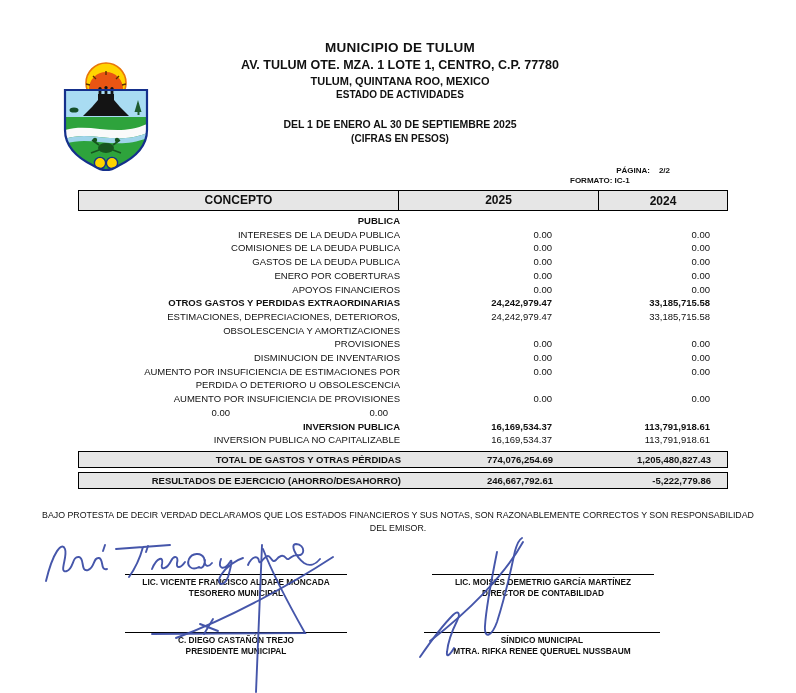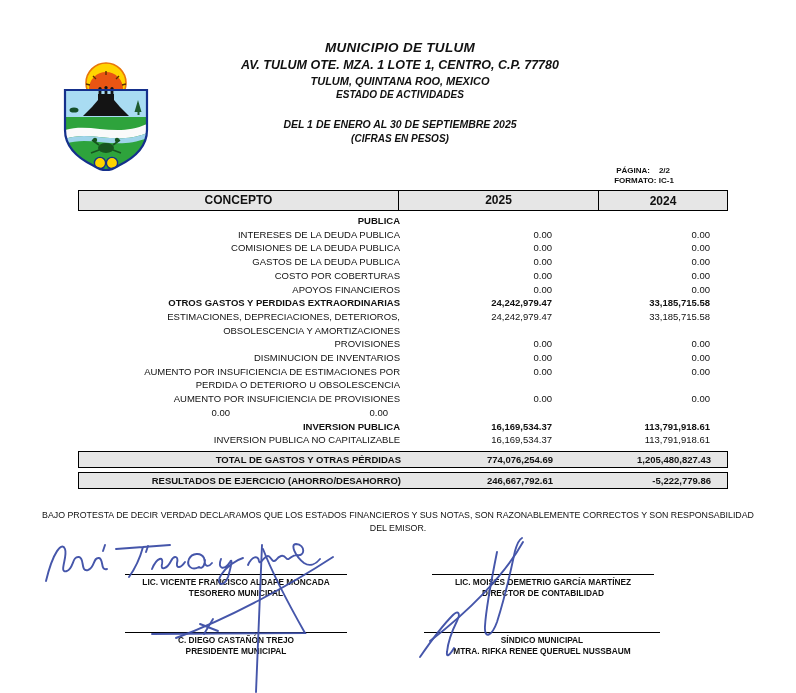--- a/index.html
+++ b/index.html
@@ -2,32 +2,32 @@
 <html><head>
 <meta charset="utf-8">
 <style>
   html,body{margin:0;padding:0;background:#888;}
   .page{
     position:relative;width:796px;height:693px;background:#ffffff;
     font-family:"Liberation Sans","DejaVu Sans",sans-serif;color:#111;
     overflow:hidden;margin:0 auto;
   }
   
-  .hdr{position:absolute;top:40px;left:4px;right:0;text-align:center;font-weight:bold;font-style:italic;}
+  .hdr{position:absolute;top:40px;left:4px;right:0;text-align:center;font-weight:bold;}
   .hdr .t1{font-size:13.5px;letter-spacing:.3px;margin-bottom:3px;}
   .hdr .t2{font-size:12.5px;margin-bottom:3px;}
   .hdr .t3{font-size:11px;margin-bottom:2px;}
   .hdr .t4{font-size:10px;margin-bottom:18px;}
   .hdr .t5{font-size:10.5px;margin-bottom:3px;}
   .hdr .t6{font-size:10px;}
   .logo{position:absolute;left:56px;top:60px;width:100px;height:114px;}
   
   .meta{position:absolute;top:166px;right:76px;width:150px;font-size:8px;font-weight:bold;line-height:10px;}
   .meta .m1{text-align:right;padding-right:50px;}
-  .meta .m2{text-align:center;padding-right:2px;}
+  .meta .m2{text-align:left;padding-right:2px;}
   
   .tbl{position:absolute;left:78px;top:190px;width:650px;}
   .thead{display:flex;height:21px;background:#e6e6e6;border:1.4px solid #000;box-sizing:border-box;
          font-weight:bold;font-size:12px;align-items:center;justify-content:flex-end;}
   .thead .hc{width:319px;text-align:center;border-right:1px solid #000;align-self:stretch;line-height:18px;}
   .thead .h1{width:199px;text-align:center;border-right:1px solid #000;align-self:stretch;line-height:18px;}
   .thead .h2{flex:1;text-align:center;}
   .tbody{padding-top:3px;font-size:9.5px;line-height:13.7px;}
   .trow{display:flex;}
   .lbl{width:322px;padding-left:27px;box-sizing:border-box;white-space:nowrap;text-align:right;}
@@ -141,21 +141,21 @@
           <div class="lbl">COMISIONES DE LA DEUDA PUBLICA</div>
           <div class="v1">0.00</div>
           <div class="v2">0.00</div>
         </div>
         <div class="trow">
           <div class="lbl">GASTOS DE LA DEUDA PUBLICA</div>
           <div class="v1">0.00</div>
           <div class="v2">0.00</div>
         </div>
         <div class="trow">
-          <div class="lbl">COSTO POR COBERTURAS</div>
+          <div class="lbl">ENERO POR COBERTURAS</div>
           <div class="v1">0.00</div>
           <div class="v2">0.00</div>
         </div>
         <div class="trow">
           <div class="lbl">APOYOS FINANCIEROS</div>
           <div class="v1">0.00</div>
           <div class="v2">0.00</div>
         </div>
         <div class="trow grp">
           <div class="lbl">OTROS GASTOS Y PERDIDAS EXTRAORDINARIAS</div>

